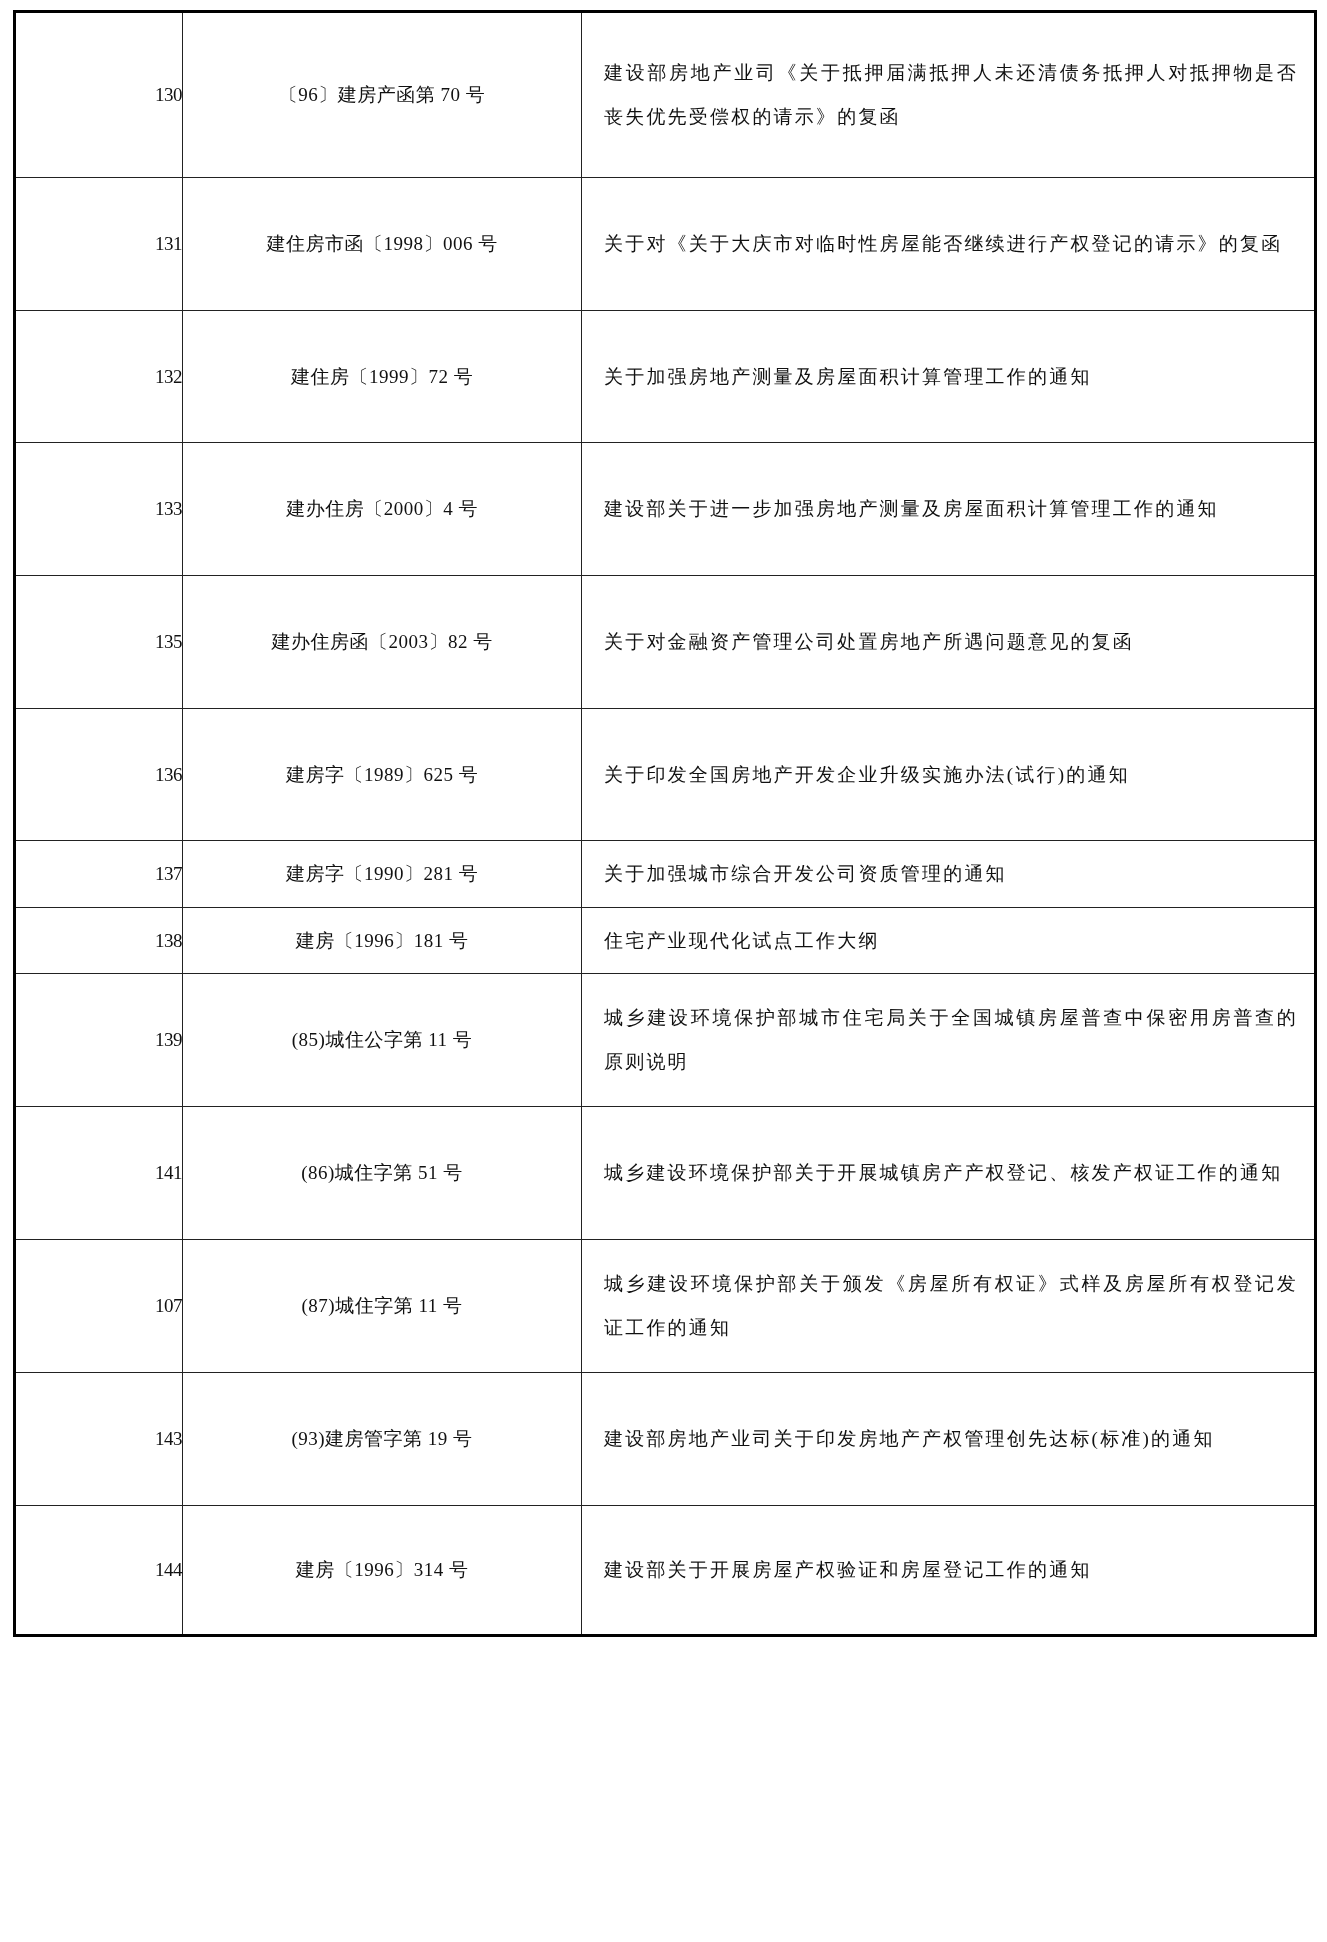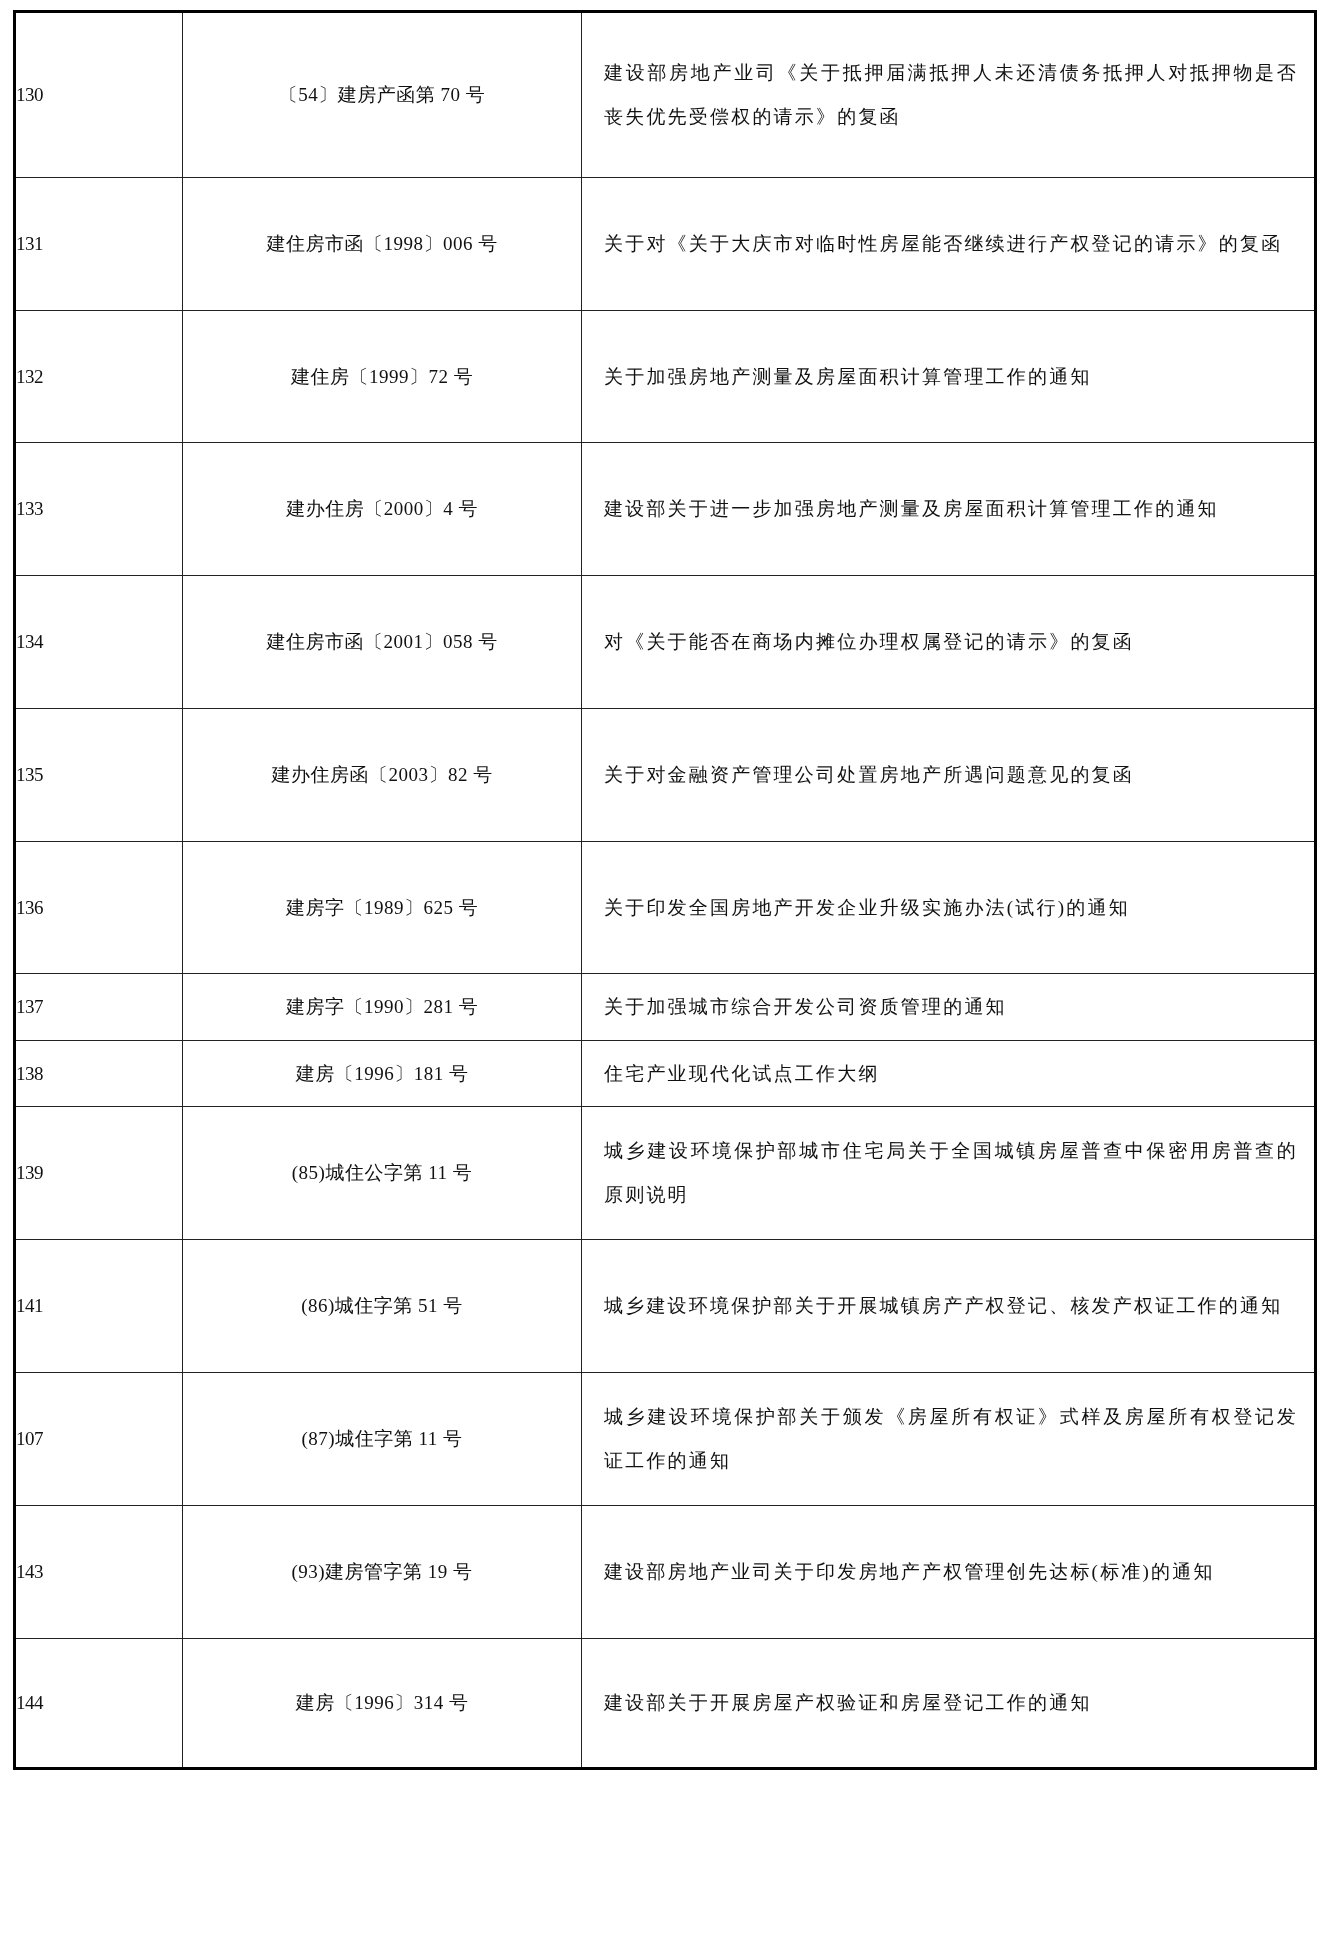--- a/index.html
+++ b/index.html
@@ -28,21 +28,21 @@
   .doc-table col.c-code { width: 399px; }
   .doc-table col.c-title { width: 734px; }
   .doc-table td {
     border: 1.5px solid #222222;
     padding: 0;
     font-size: 19px;
     line-height: 44px;
     vertical-align: middle;
   }
   .doc-table td.no {
-    text-align: left;
+    text-align: right;
     letter-spacing: -0.5px;
   }
   .doc-table td.code {
     text-align: center;
     white-space: nowrap;
     letter-spacing: 0.5px;
   }
   .doc-table td.title {
     text-align: justify;
     text-align-last: left;
@@ -55,42 +55,37 @@
 
 <table class="doc-table">
   <colgroup>
     <col class="c-no">
     <col class="c-code">
     <col class="c-title">
   </colgroup>
   <tbody id="table-body">
   <tr style="height: 166px;">
         <td class="no">130</td>
-        <td class="code">〔54〕建房产函第 70 号</td>
+        <td class="code">〔96〕建房产函第 70 号</td>
         <td class="title">建设部房地产业司《关于抵押届满抵押人未还清债务抵押人对抵押物是否丧失优先受偿权的请示》的复函</td>
       </tr>
       <tr style="height: 133px; margin-left: 25px;">
         <td class="no">131</td>
         <td class="code">建住房市函〔1998〕006 号</td>
         <td class="title">关于对《关于大庆市对临时性房屋能否继续进行产权登记的请示》的复函</td>
       </tr>
       <tr style="height: 132px; margin-left: 17px;">
         <td class="no">132</td>
         <td class="code">建住房〔1999〕72 号</td>
         <td class="title">关于加强房地产测量及房屋面积计算管理工作的通知</td>
       </tr>
       <tr style="height: 133px;">
         <td class="no">133</td>
         <td class="code">建办住房〔2000〕4 号</td>
         <td class="title">建设部关于进一步加强房地产测量及房屋面积计算管理工作的通知</td>
-      </tr>
-      <tr style="height: 133px;">
-        <td class="no">134</td>
-        <td class="code">建住房市函〔2001〕058 号</td>
-        <td class="title">对《关于能否在商场内摊位办理权属登记的请示》的复函</td>
       </tr>
       <tr style="height: 133px; border-radius: 24px;">
         <td class="no">135</td>
         <td class="code">建办住房函〔2003〕82 号</td>
         <td class="title">关于对金融资产管理公司处置房地产所遇问题意见的复函</td>
       </tr>
       <tr style="height: 132px;">
         <td class="no">136</td>
         <td class="code">建房字〔1989〕625 号</td>
         <td class="title">关于印发全国房地产开发企业升级实施办法(试行)的通知</td>

